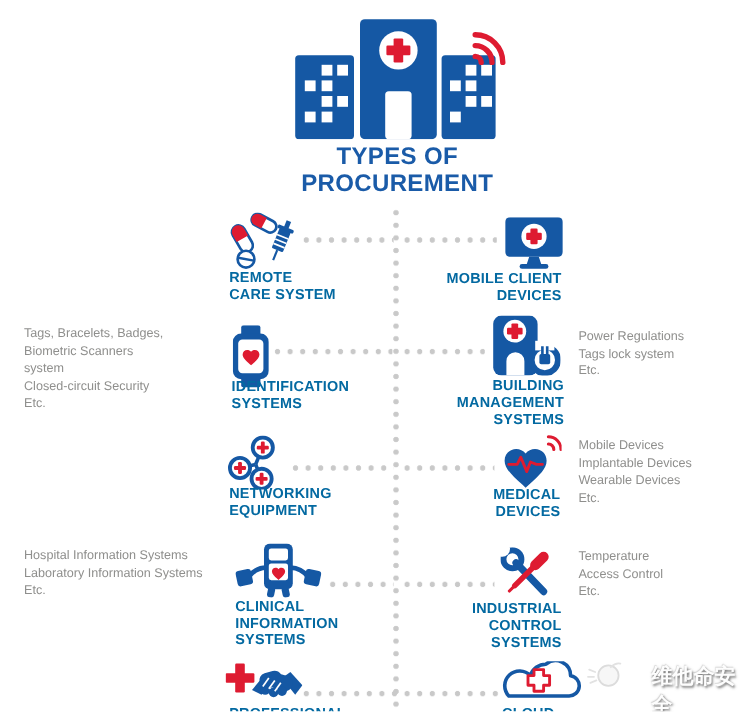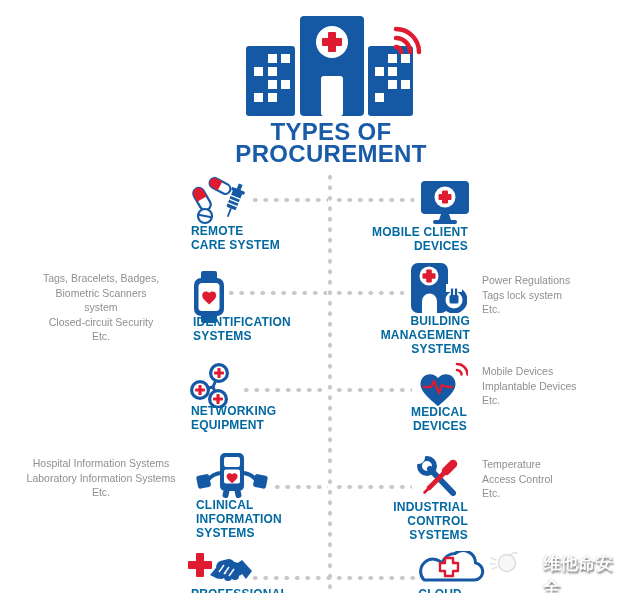--- a/index.html
+++ b/index.html
@@ -1,25 +1,25 @@
 <!DOCTYPE html>
 <html><head>
 <meta charset="utf-8">
 <style>
   html,body{margin:0;padding:0;background:#fff;}
   .canvas{position:relative;width:619px;height:593px;background:#ffffff;overflow:hidden;
           font-family:"Liberation Sans",sans-serif;}
   .canvas svg{position:absolute;}
   .title{position:absolute;left:226px;top:121px;width:210px;text-align:center;
-         font-weight:bold;font-size:24px;line-height:21.5px;color:#1A5BA8;letter-spacing:.3px;}
+         font-weight:bold;font-size:20px;line-height:21.5px;color:#1A5BA8;letter-spacing:.3px;}
   .label{position:absolute;font-weight:bold;font-size:12px;line-height:13.8px;
          color:#0369a1;letter-spacing:.2px;}
   .label.r{text-align:right;}
   .note{position:absolute;font-size:10.5px;line-height:14.6px;color:#8F8F8D;}
-  .note.r{text-align:center;}
+  .note.r{text-align:left;}
   .hdots{position:absolute;height:6px;background-image:radial-gradient(circle,#C9C9C9 2px,rgba(0,0,0,0) 2.5px);
          background-size:10.5px 6px;background-repeat:repeat-x;background-position:0 50%;}
   .vdots{position:absolute;width:6px;background-image:radial-gradient(circle,#C9C9C9 2px,rgba(0,0,0,0) 2.5px);
          background-size:6px 10.5px;background-repeat:repeat-y;background-position:50% 0;}
   .wm-text{position:absolute;left:527px;top:551px;font-weight:bold;font-size:17.5px;color:#fdfdfd;
            text-shadow:1px 1.5px 2px rgba(95,95,95,.8), -0.5px -0.5px 1px rgba(170,170,170,.5);margin-left:16px;}
 </style>
 </head>
 <body>
 
@@ -191,20 +191,21 @@
       <path d="M41 3 A10.5 10.5 0 0 1 51.5 13.5"></path>
     </g>
   </svg>
   <div class="label r" style="left:328px;top:406px;width:139px">
     <div>MEDICAL</div>
       <div>DEVICES</div>
   </div>
   <div class="note" style="left:482px;top:364px;width:130px">
     <div>Mobile Devices</div>
       <div>Implantable Devices</div>
+    <div>Wearable Devices</div>
       <div>Etc.</div>
   </div>
 
   <div class="note r" style="left:20px;top:456px;width:162px">
     <div>Hospital Information Systems</div>
       <div>Laboratory Information Systems</div>
       <div>Etc.</div>
   </div>
   <svg style="left:196px;top:453px" width="72" height="45" viewBox="0 0 72 45">
     <path d="M26 20 C18 20 14 24 11 28" stroke="#1558A4" stroke-width="4" fill="none"></path>

